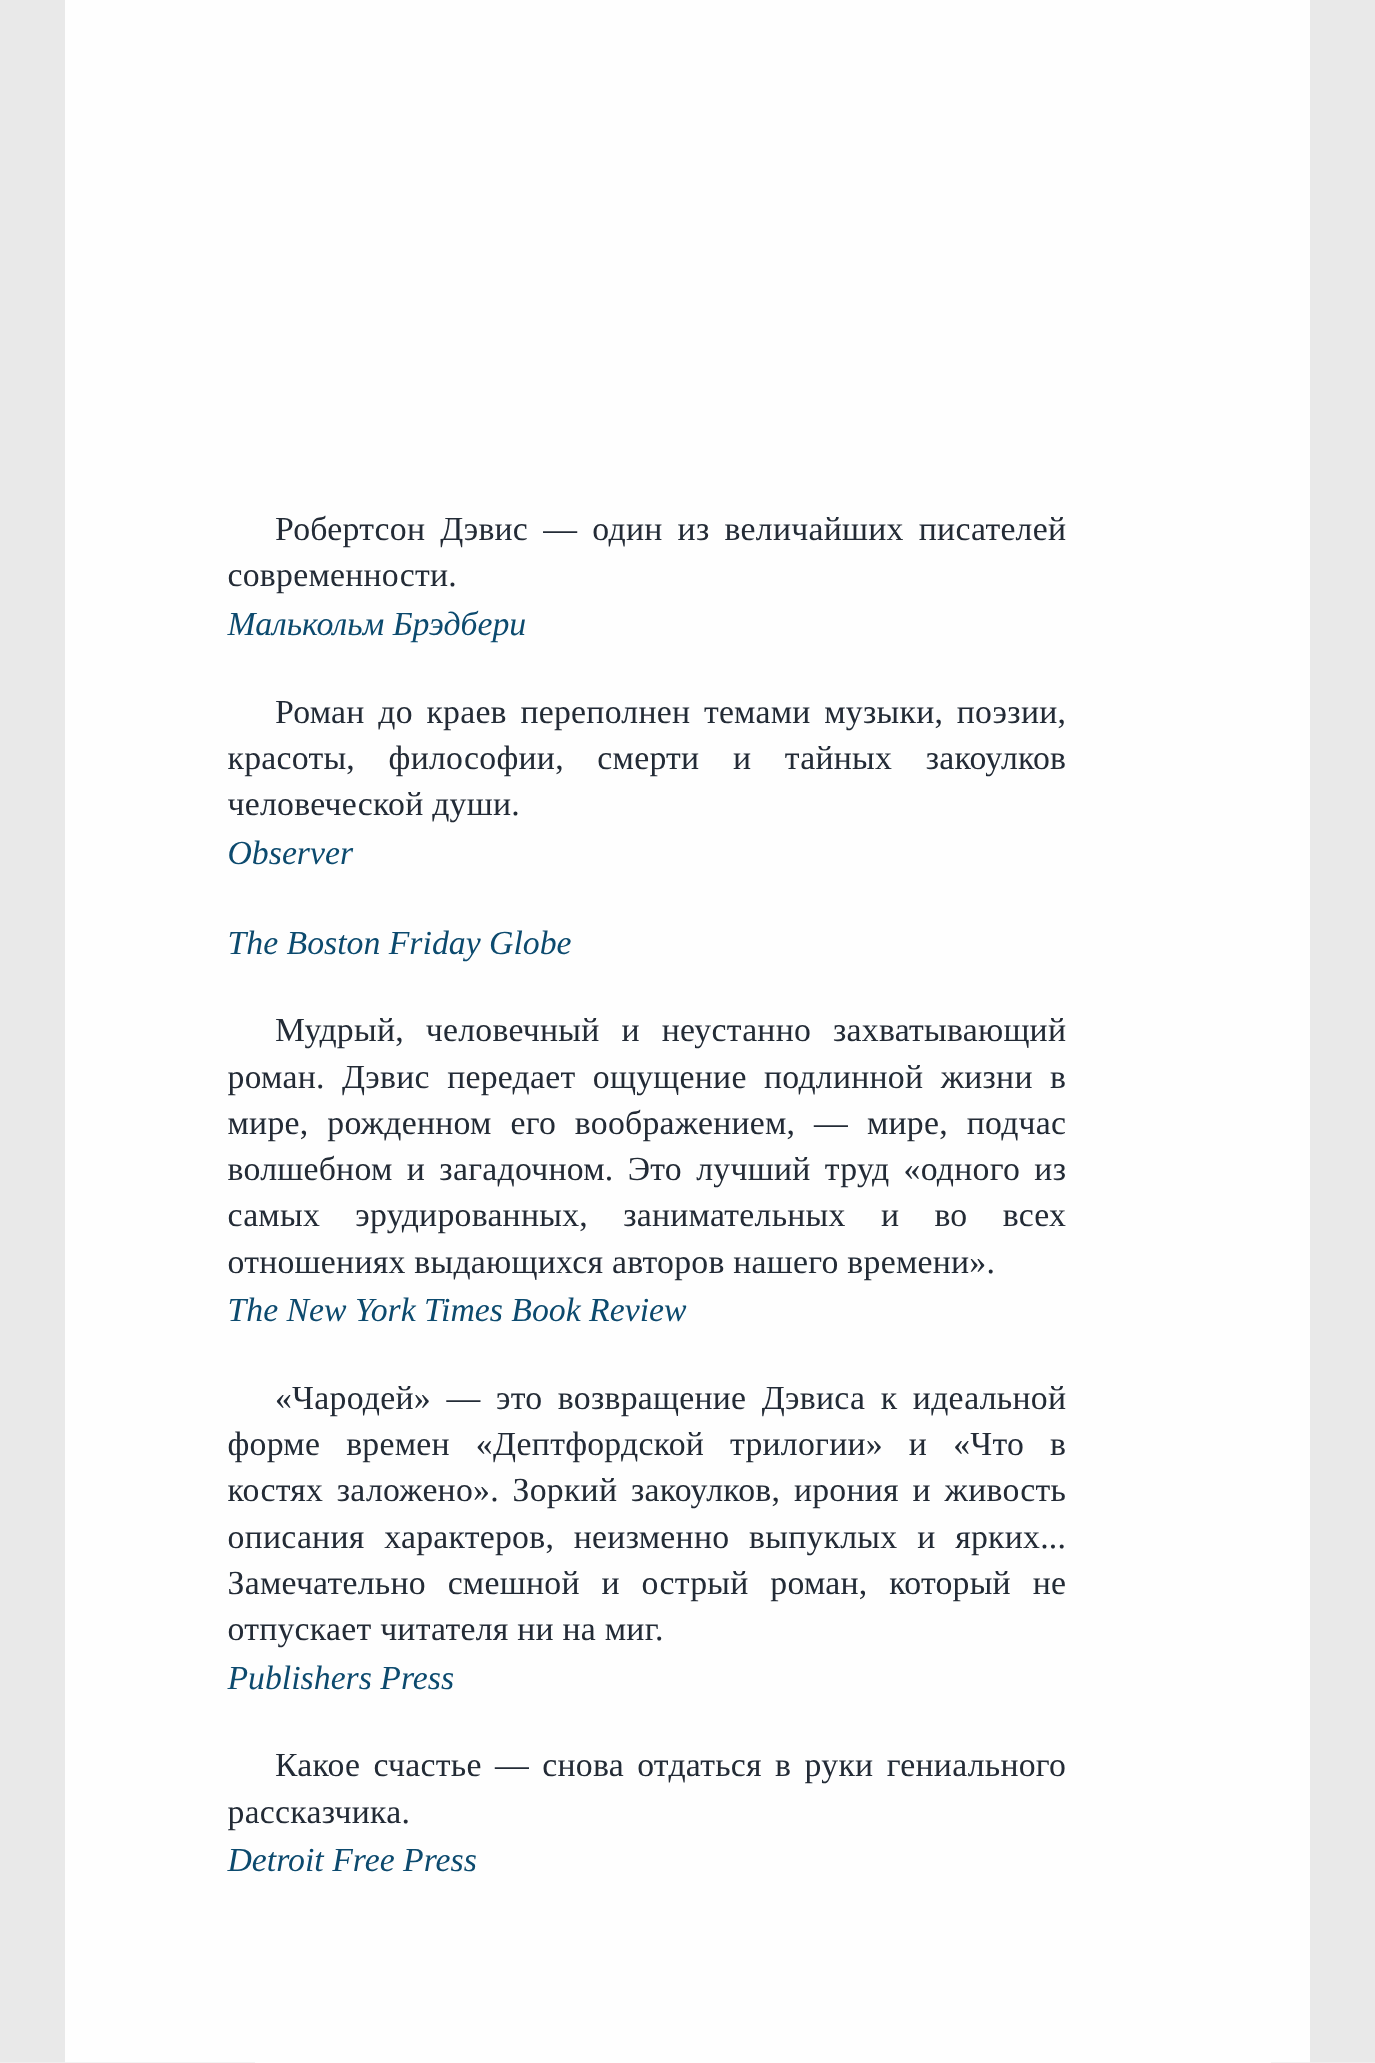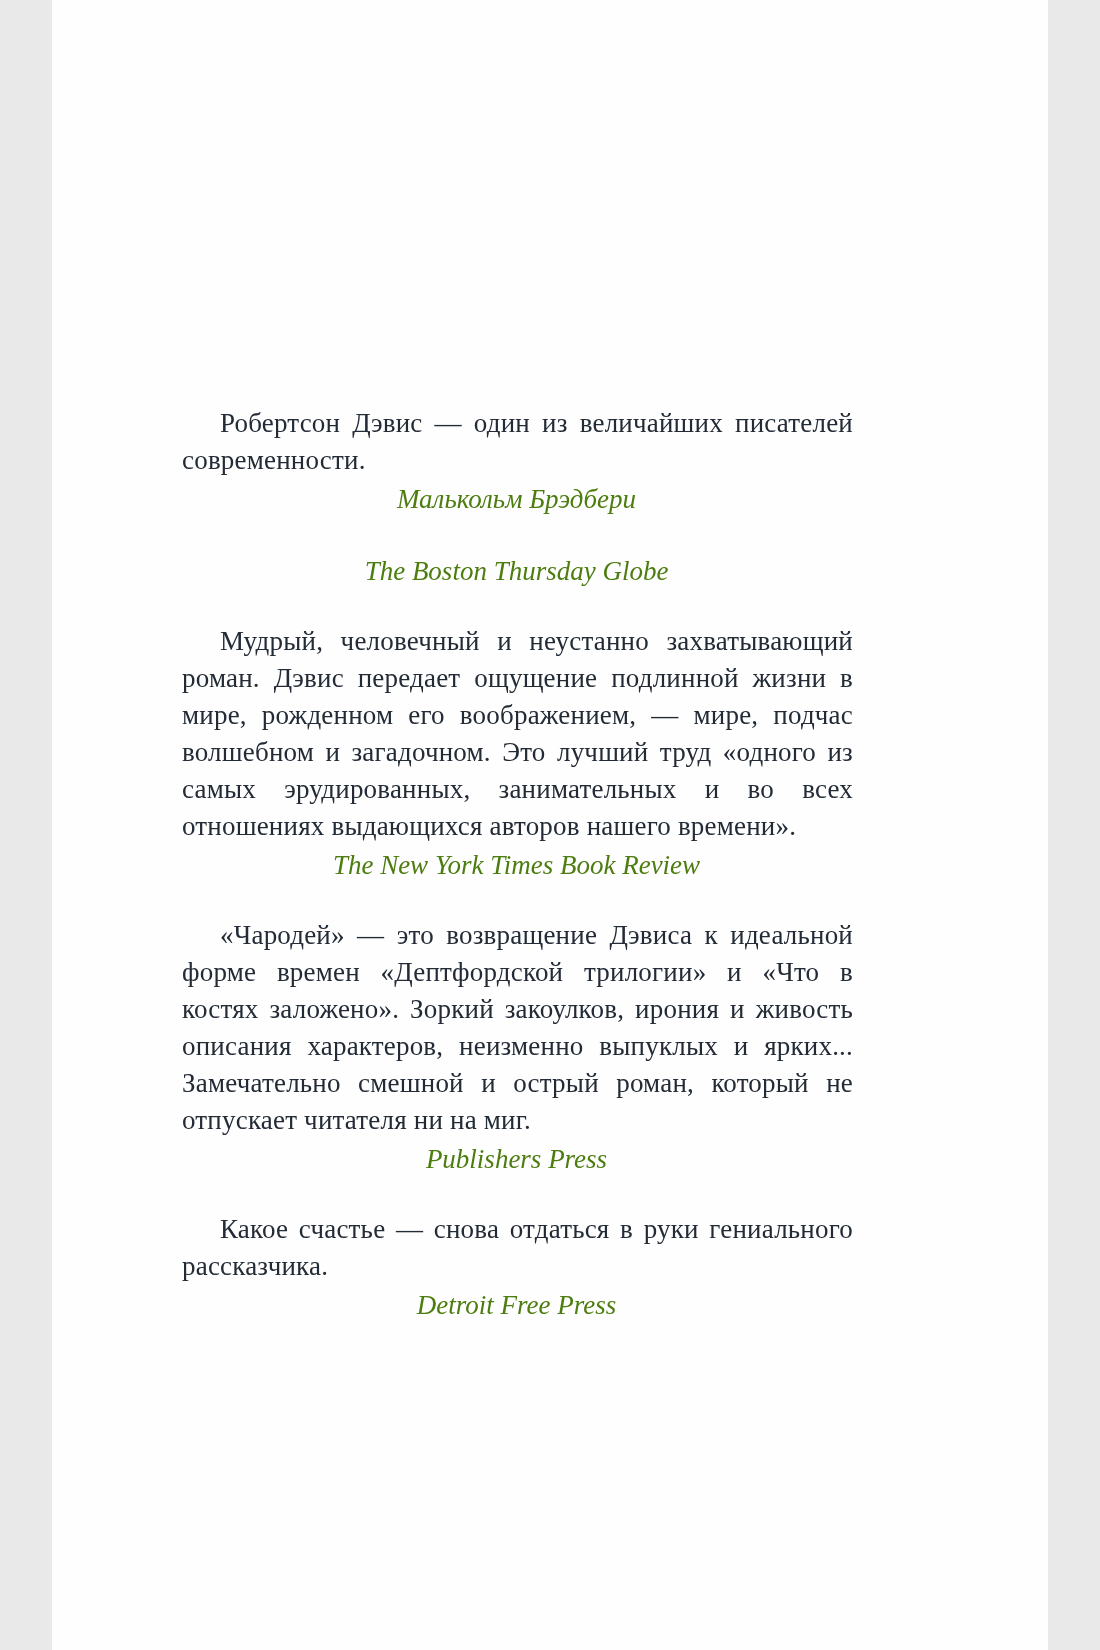--- a/index.html
+++ b/index.html
@@ -29,40 +29,42 @@
     text-align: justify;
     text-indent: 38px;
     letter-spacing: 0.2px;
   }
   .quote-source {
     margin: 0 0 32px 0;
     font-family: "Liberation Serif", "DejaVu Serif", serif;
     font-style: italic;
     font-size: 27px;
     line-height: 40px;
-    color: #4d7c0f;
-    text-align: center;
+    color: #0c4a6e;
+    text-align: left;
     padding-right: 2px;
   }
 </style>
 </head>
 <body>
 
 <div class="page">
 
   <div class="quote">
     <p class="quote-text">Робертсон Дэвис — один из величайших писателей современности.</p>
     <p class="quote-source">Малькольм Брэдбери</p>
   </div>
 
   <div class="quote">
+    <p class="quote-text">Роман до краев переполнен темами музыки, поэзии, красоты, философии, смерти и тайных закоулков человеческой души.</p>
+    <p class="quote-source">Observer</p>
   </div>
 
   <div class="quote">
-    <p class="quote-source">The Boston Thursday Globe</p>
+    <p class="quote-source">The Boston Friday Globe</p>
   </div>
 
   <div class="quote">
     <p class="quote-text">Мудрый, человечный и неустанно захватывающий роман. Дэвис передает ощущение подлинной жизни в мире, рожденном его воображением, — мире, подчас волшебном и загадочном. Это лучший труд «одного из самых эрудированных, занимательных и во всех отношениях выдающихся авторов нашего времени».</p>
     <p class="quote-source">The New York Times Book Review</p>
   </div>
 
   <div class="quote">
     <p class="quote-text">«Чародей» — это возвращение Дэвиса к идеальной форме времен «Дептфордской трилогии» и «Что в костях заложено». Зоркий закоулков, ирония и живость описания характеров, неизменно выпуклых и ярких... Замечательно смешной и острый роман, который не отпускает читателя ни на миг.</p>
     <p class="quote-source">Publishers Press</p>

